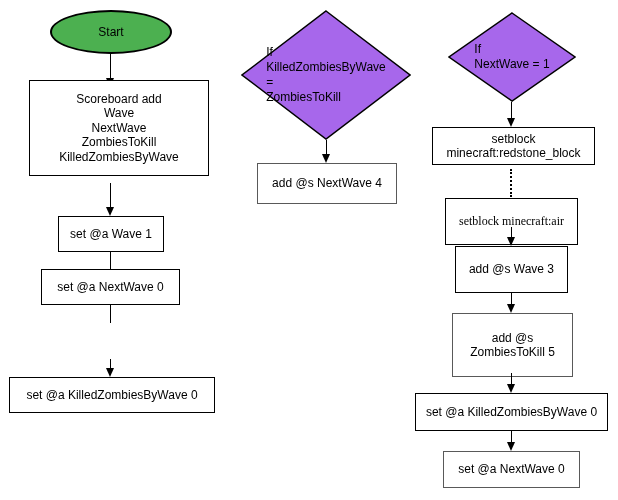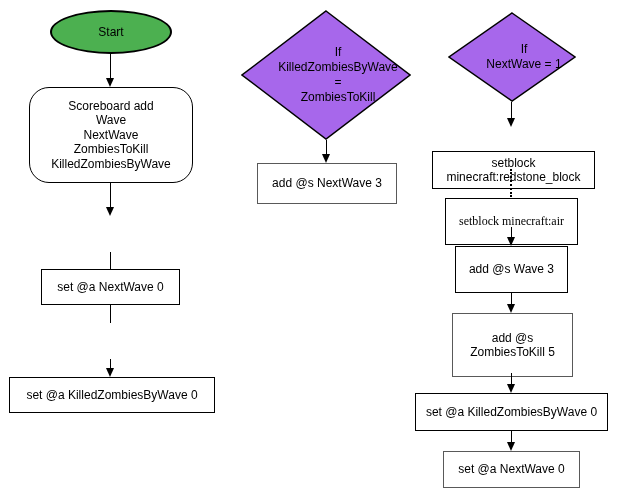--- a/index.html
+++ b/index.html
@@ -47,26 +47,25 @@
     left: 0; top: 0;
     display: block;
   }
   .diamond-wrap polygon {
     fill: var(--decision-fill, #a767eb);
     stroke: var(--border, #000000);
     stroke-width: 1.5;
   }
   .diamond-label {
     position: absolute;
-    left: 12px; top: 0;
+    left: 0; top: 0;
     width: 100%; height: 100%;
     display: flex;
     align-items: center;
     justify-content: center;
-    text-align: center;
     white-space: pre-line;
     line-height: 1.25;
   }
   .edge {
     position: absolute;
     width: 0;
     border-left: 1px solid var(--border, #000000);
   }
   .edge.dotted {
     border-left: 2px dotted var(--border, #000000);
@@ -84,29 +83,30 @@
 </head>
 <body>
 
 <div class="canvas">
 
   <div class="node ellipse" style="left:50px; top:10px; width:122px; height:44px;">Start</div>
 
   <div class="edge" style="left:110px; top:54px; height:25px;"></div>
   <div class="arrowhead" style="left:106px; top:78px;"></div>
 
-  <div class="node rect" style="left:29px; top:87px; width:164px; height:96px;border-radius:20px;">Scoreboard add
+  <div class="node rect" style="left:29px; top:80px; width:180px; height:96px;">Scoreboard add
 Wave
 NextWave
 ZombiesToKill
 KilledZombiesByWave</div>
 
   <div class="edge" style="left:110px; top:183px; height:25px;"></div>
   <div class="arrowhead" style="left:106px; top:207px;"></div>
 
+  <div class="node rect" style="left:58px; top:216px; width:106px; height:36px;">set @a Wave 1</div>
 
   <div class="edge" style="left:110px; top:252px; height:17px;"></div>
 
   <div class="node rect" style="left:41px; top:269px; width:139px; height:36px;">set @a NextWave 0</div>
 
   <div class="edge" style="left:110px; top:305px; height:18px;"></div>
 
 
   <div class="edge" style="left:110px; top:359px; height:10px;"></div>
   <div class="arrowhead" style="left:106px; top:368px;"></div>
@@ -119,34 +119,34 @@
     </svg>
     <div class="diamond-label">If
 KilledZombiesByWave
 =
 ZombiesToKill</div>
   </div>
 
   <div class="edge" style="left:326px; top:140px; height:15px;"></div>
   <div class="arrowhead" style="left:322px; top:154px;"></div>
 
-  <div class="node rect gray" style="left:257px; top:163px; width:140px; height:41px;">add @s NextWave 3</div>
+  <div class="node rect gray" style="left:257px; top:163px; width:140px; height:41px;">add @s NextWave 4</div>
 
   <div class="diamond-wrap" style="left:448px; top:12px; width:128px; height:90px;">
     <svg width="128" height="90" viewBox="0 0 128 90">
       <polygon points="64,1 127,45 64,89 1,45"></polygon>
     </svg>
     <div class="diamond-label">If
 NextWave = 1</div>
   </div>
 
   <div class="edge" style="left:511px; top:102px; height:17px;"></div>
   <div class="arrowhead" style="left:507px; top:118px;"></div>
 
-  <div class="node rect" style="left:432px; top:127px; width:163px; height:38px;margin-top:24px;">setblock
+  <div class="node rect" style="left:432px; top:127px; width:163px; height:38px;">setblock
 minecraft:redstone_block</div>
 
   <div class="edge dotted" style="left:510px; top:169px; height:28px;"></div>
 
   <div class="node rect" style="left:445px; top:198px; width:133px; height:47px;font-family:Liberation Serif, serif;">setblock minecraft:air</div>
 
   <div class="edge" style="left:511px; top:227px; height:11px;"></div>
   <div class="arrowhead" style="left:507px; top:237px;"></div>
 
   <div class="node rect" style="left:455px; top:246px; width:113px; height:47px;">add @s Wave 3</div>

